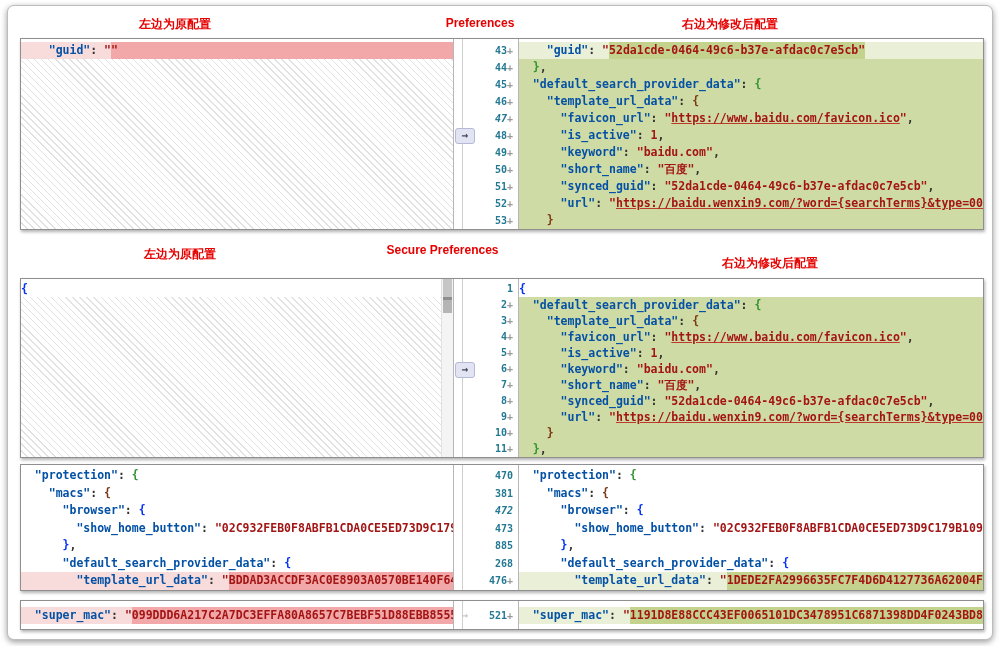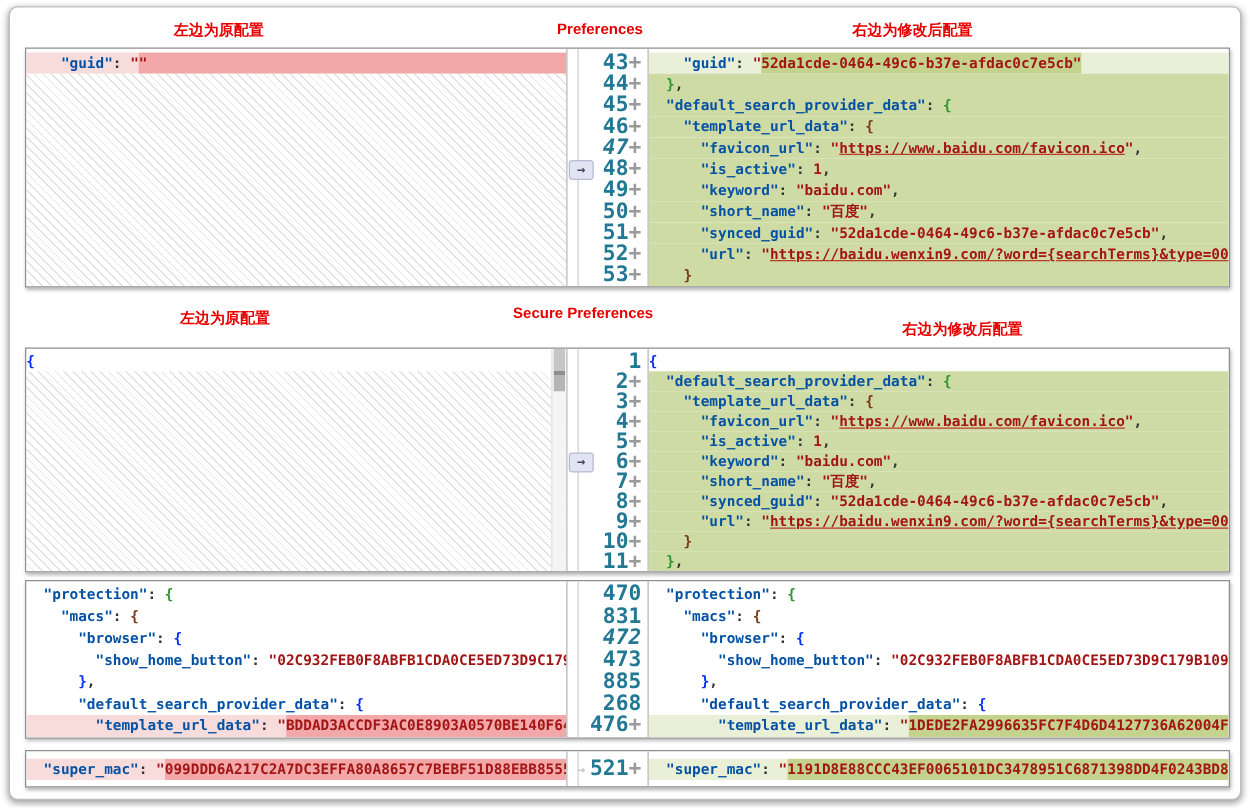--- a/index.html
+++ b/index.html
@@ -6,33 +6,33 @@
   body{width:1000px;height:646px;background:#ffffff;position:relative;overflow:hidden;
        font-family:"DejaVu Sans Mono","Liberation Mono",monospace;}
   .frame{position:absolute;left:7px;top:5px;width:984px;height:633px;background:#fff;
          border:1px solid #bdbdbd;border-radius:7px;box-shadow:0 2px 6px rgba(0,0,0,.40);}
   .diff-label{position:absolute;color:#e60000;font:bold 12px "Liberation Sans",sans-serif;
               text-align:center;white-space:nowrap;}
   #lbl-p1-left{left:90px;top:16px;width:170px}
   #lbl-p1-title{left:420px;top:16px;width:120px}
   #lbl-p1-right{left:630px;top:16px;width:200px}
   #lbl-p2-left{left:95px;top:246px;width:170px}
-  #lbl-p2-title{left:384px;top:243px;width:165px}
+  #lbl-p2-title{left:360px;top:243px;width:165px}
   #lbl-p2-right{left:670px;top:255px;width:200px}
 
   .diff-box{position:absolute;left:20px;width:964px;display:flex;background:#fff;
             border:1px solid #8f8f8f;box-shadow:1px 2px 3px rgba(0,0,0,.30);
             overflow:hidden;box-sizing:border-box;}
   .pane{display:flex;flex-direction:column;overflow:hidden;position:relative;box-sizing:border-box;}
   .pane-left{flex:0 0 433px;border-right:1px solid #b6b6b6;}
   .pane-right{flex:1 1 auto;border-left:1px solid #b6b6b6;}
   .gutter{flex:0 0 64px;position:relative;box-sizing:border-box;}
   .gutter::before{content:"";position:absolute;left:8px;top:0;bottom:0;border-left:1px solid #cfcfcf;}
   .gutter-nums{position:absolute;top:0;right:5px;text-align:right;color:#237893;
-               font-size:17px;font-weight:600;}
+               font-size:10px;font-weight:600;}
   .gutter-num{white-space:pre;}
   .plus{color:#9a9a9a;}
   .code-line{display:flex;white-space:pre;overflow:hidden;font-size:11.5px;font-weight:600;}
   .seg-chg{display:inline-flex;white-space:pre;}
   .seg-chg.fill{flex:1 0 auto;}
   .bg-add{background:#cfdba4;}
   .bg-addlight{background:#eaf0d8;}
   .bg-adddark{background:#c3d28c;}
   .bg-dellight{background:#f8dcdc;}
   .bg-deldark{background:#f2a8a8;}
@@ -147,21 +147,21 @@
       <div class="code-line" style="height: 17.5px; line-height: 17.5px;"><span class="tk-p">    </span><span class="tk-k">"macs"</span><span class="tk-p">: </span><span class="tk-b3">{</span></div>
       <div class="code-line" style="height: 17.5px; line-height: 17.5px;"><span class="tk-p">      </span><span class="tk-k">"browser"</span><span class="tk-p">: </span><span class="tk-b1">{</span></div>
       <div class="code-line" style="height: 17.5px; line-height: 17.5px;"><span class="tk-p">        </span><span class="tk-k">"show_home_button"</span><span class="tk-p">: </span><span class="tk-s">"02C932FEB0F8ABFB1CDA0CE5ED73D9C179B109044F</span></div>
       <div class="code-line" style="height: 17.5px; line-height: 17.5px;"><span class="tk-p">      </span><span class="tk-b1">}</span><span class="tk-p">,</span></div>
       <div class="code-line" style="height: 17.5px; line-height: 17.5px;"><span class="tk-p">      </span><span class="tk-k">"default_search_provider_data"</span><span class="tk-p">: </span><span class="tk-b1">{</span></div>
       <div class="code-line bg-dellight" style="height: 17.5px; line-height: 17.5px;"><span class="tk-p">        </span><span class="tk-k">"template_url_data"</span><span class="tk-p">: </span><span class="tk-s">"</span><span class="seg-chg bg-deldark fill"><span class="tk-s">BDDAD3ACCDF3AC0E8903A0570BE140F64BB1DF</span></span></div>
     </div>
     <div class="gutter">
       <div class="gutter-nums" style="top: 2px;">
         <div class="gutter-num" style="height: 17.5px; line-height: 17.5px;">470</div>
-        <div class="gutter-num" style="height: 17.5px; line-height: 17.5px;">831</div>
+        <div class="gutter-num" style="height: 17.5px; line-height: 17.5px;">381</div>
         <div class="gutter-num" style="height: 17.5px; line-height: 17.5px; font-style: italic;">472</div>
         <div class="gutter-num" style="height: 17.5px; line-height: 17.5px;">473</div>
         <div class="gutter-num" style="height: 17.5px; line-height: 17.5px;">885</div>
         <div class="gutter-num" style="height: 17.5px; line-height: 17.5px;">268</div>
         <div class="gutter-num" style="height: 17.5px; line-height: 17.5px;">476<span class="plus">+</span></div>
       </div>
     </div>
     <div class="pane pane-right" style="padding-top: 2px;">
       <div class="code-line" style="height: 17.5px; line-height: 17.5px;"><span class="tk-p">  </span><span class="tk-k">"protection"</span><span class="tk-p">: </span><span class="tk-b2">{</span></div>
       <div class="code-line" style="height: 17.5px; line-height: 17.5px;"><span class="tk-p">    </span><span class="tk-k">"macs"</span><span class="tk-p">: </span><span class="tk-b3">{</span></div>

